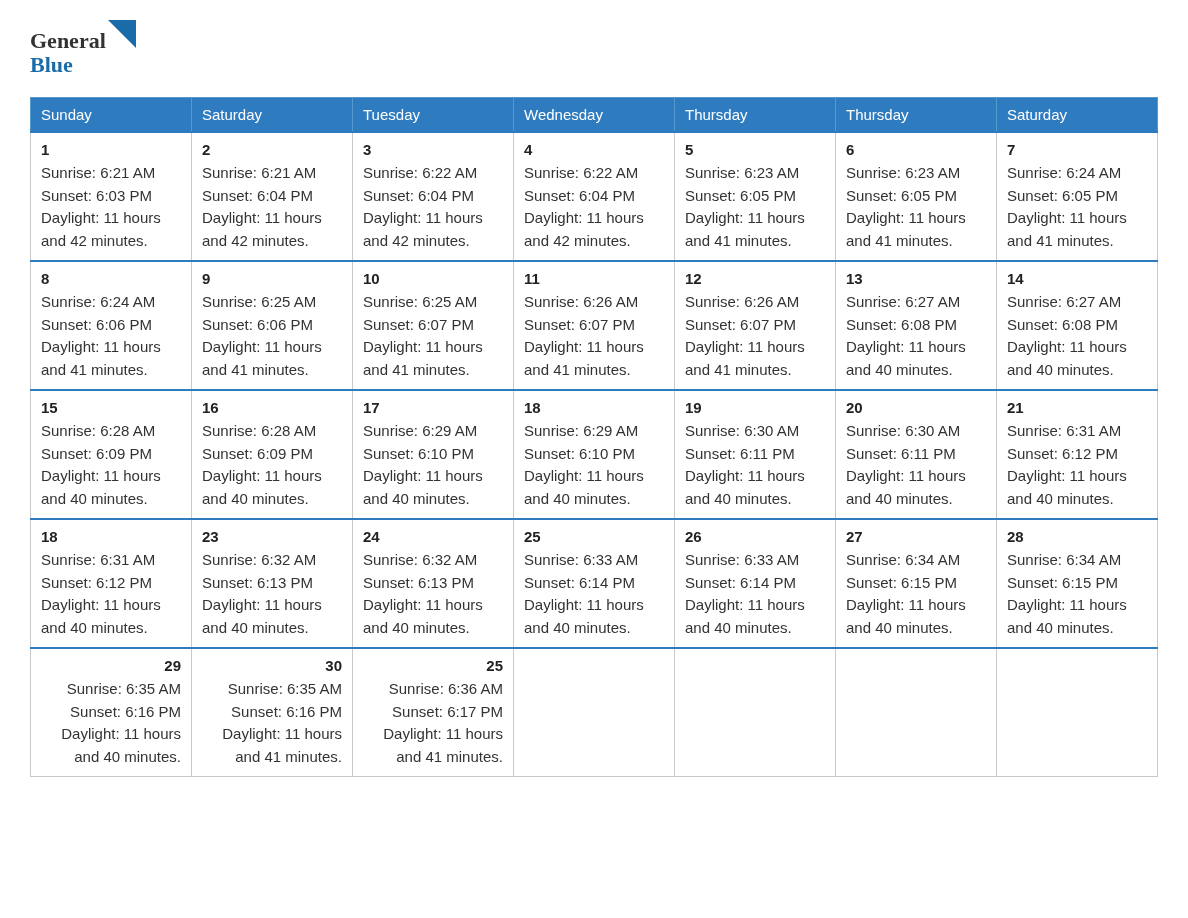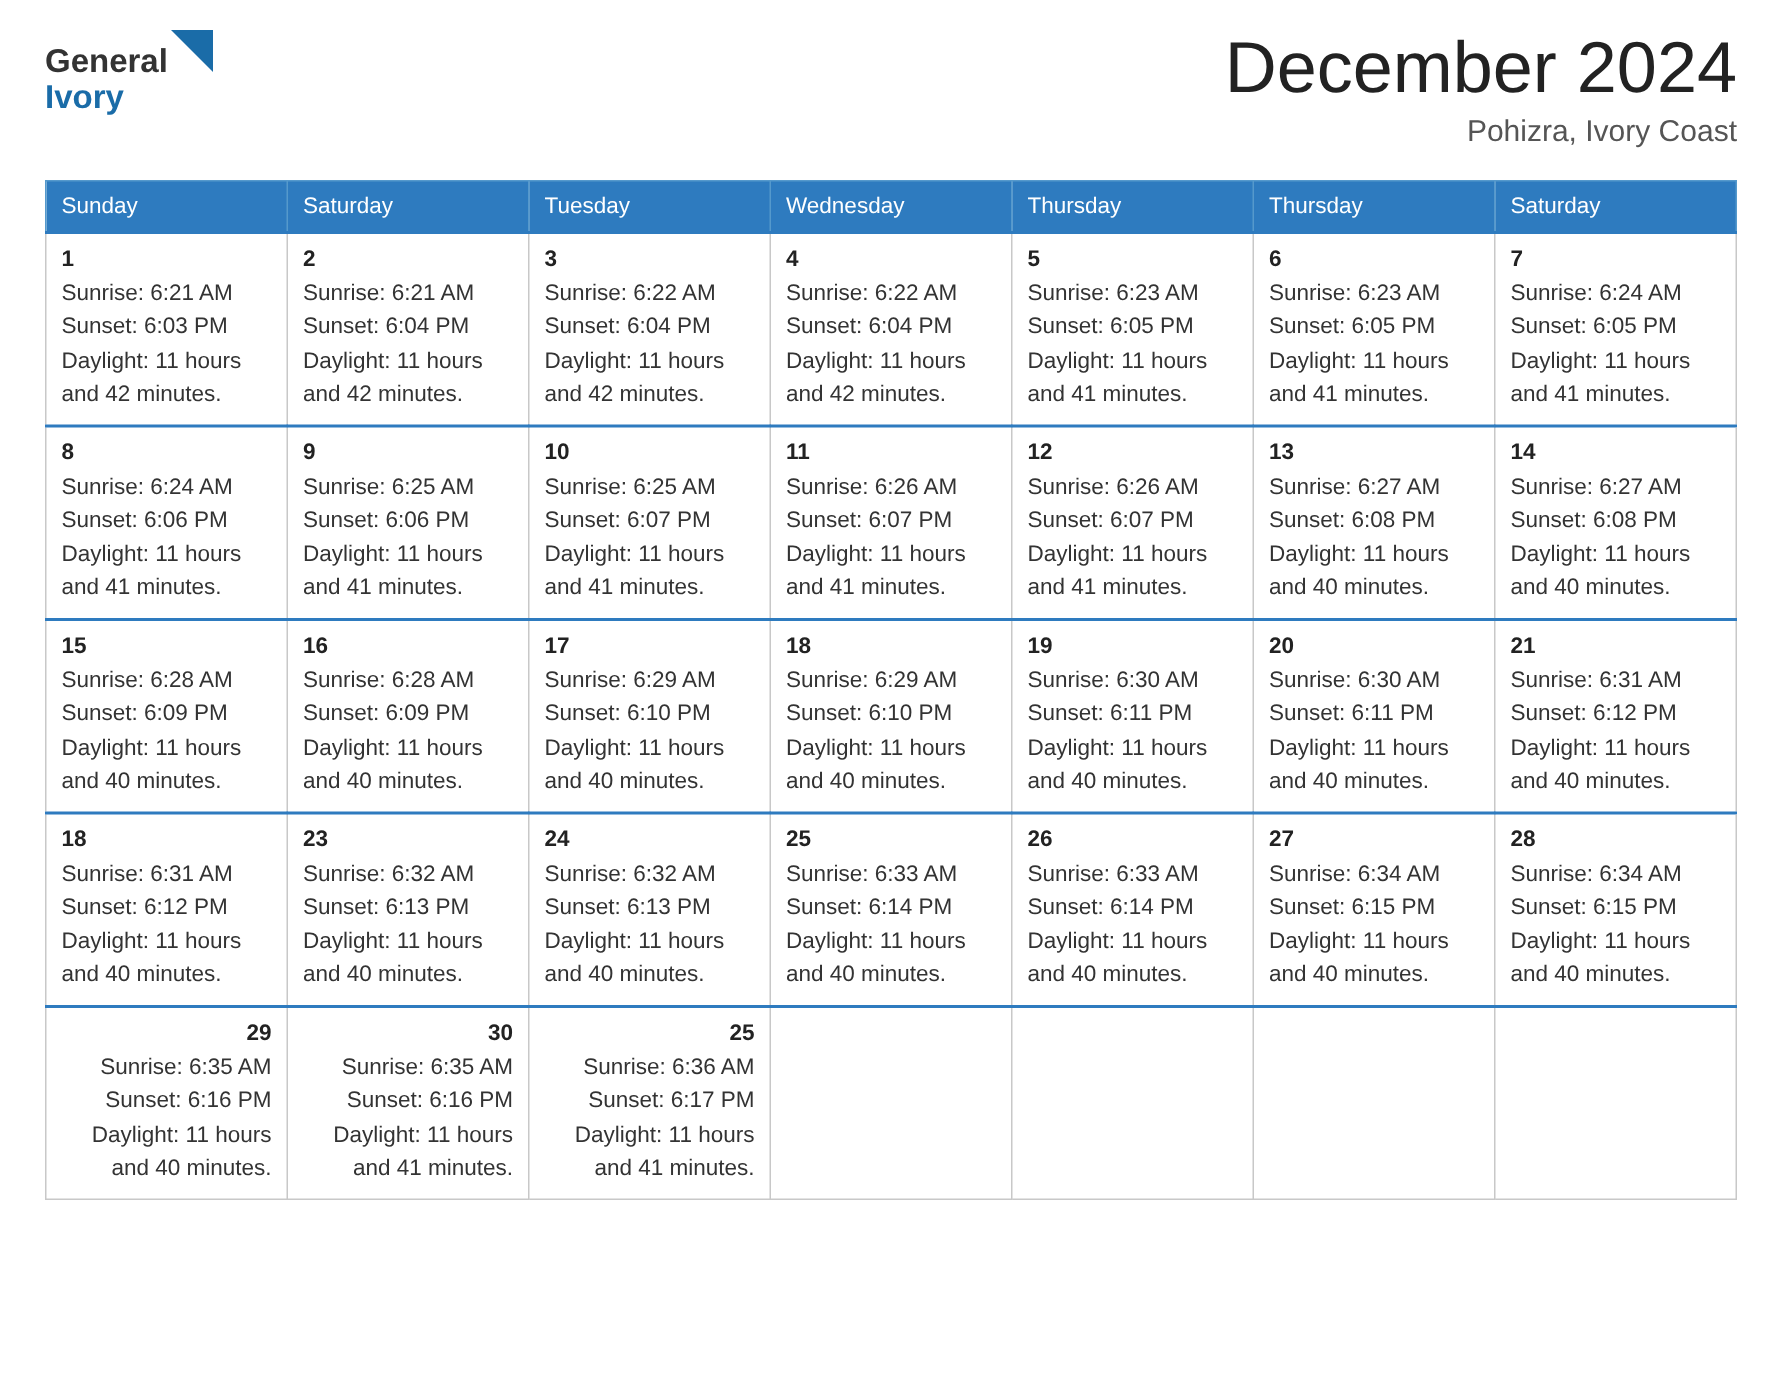--- a/index.html
+++ b/index.html
@@ -12,20 +12,21 @@
     }
     .header {
       display: flex;
       justify-content: space-between;
       align-items: flex-start;
       margin-bottom: 20px;
     }
     .logo {
       display: flex;
       align-items: flex-end;
+      font-family: Liberation Serif, serif;
     }
     .logo-text {
       font-size: 22px;
       font-weight: bold;
       color: #333;
       line-height: 1.1;
     }
     .logo-text span {
       color: #1a6ca8;
     }
@@ -98,26 +99,22 @@
 <body>
 
 <div class="header">
   <div class="logo">
     <div>
       <div class="logo-text">
         General<svg class="logo-icon" viewBox="0 0 30 30" xmlns="http://www.w3.org/2000/svg">
           <polygon points="0,0 30,0 30,30" fill="#1a6ca8"></polygon>
         </svg>
       </div>
-      <div class="logo-text"><span>Ivory</span></div>
+      <div class="logo-text"><span>Blue</span></div>
     </div>
-  </div>
-  <div class="title-block">
-    <div class="month-title">December 2024</div>
-    <div class="location">Pohizra, Ivory Coast</div>
   </div>
 </div>
 
 <table class="calendar">
   <thead>
     <tr>
       <th>Sunday</th>
       <th>Saturday</th>
       <th>Tuesday</th>
       <th>Wednesday</th>

